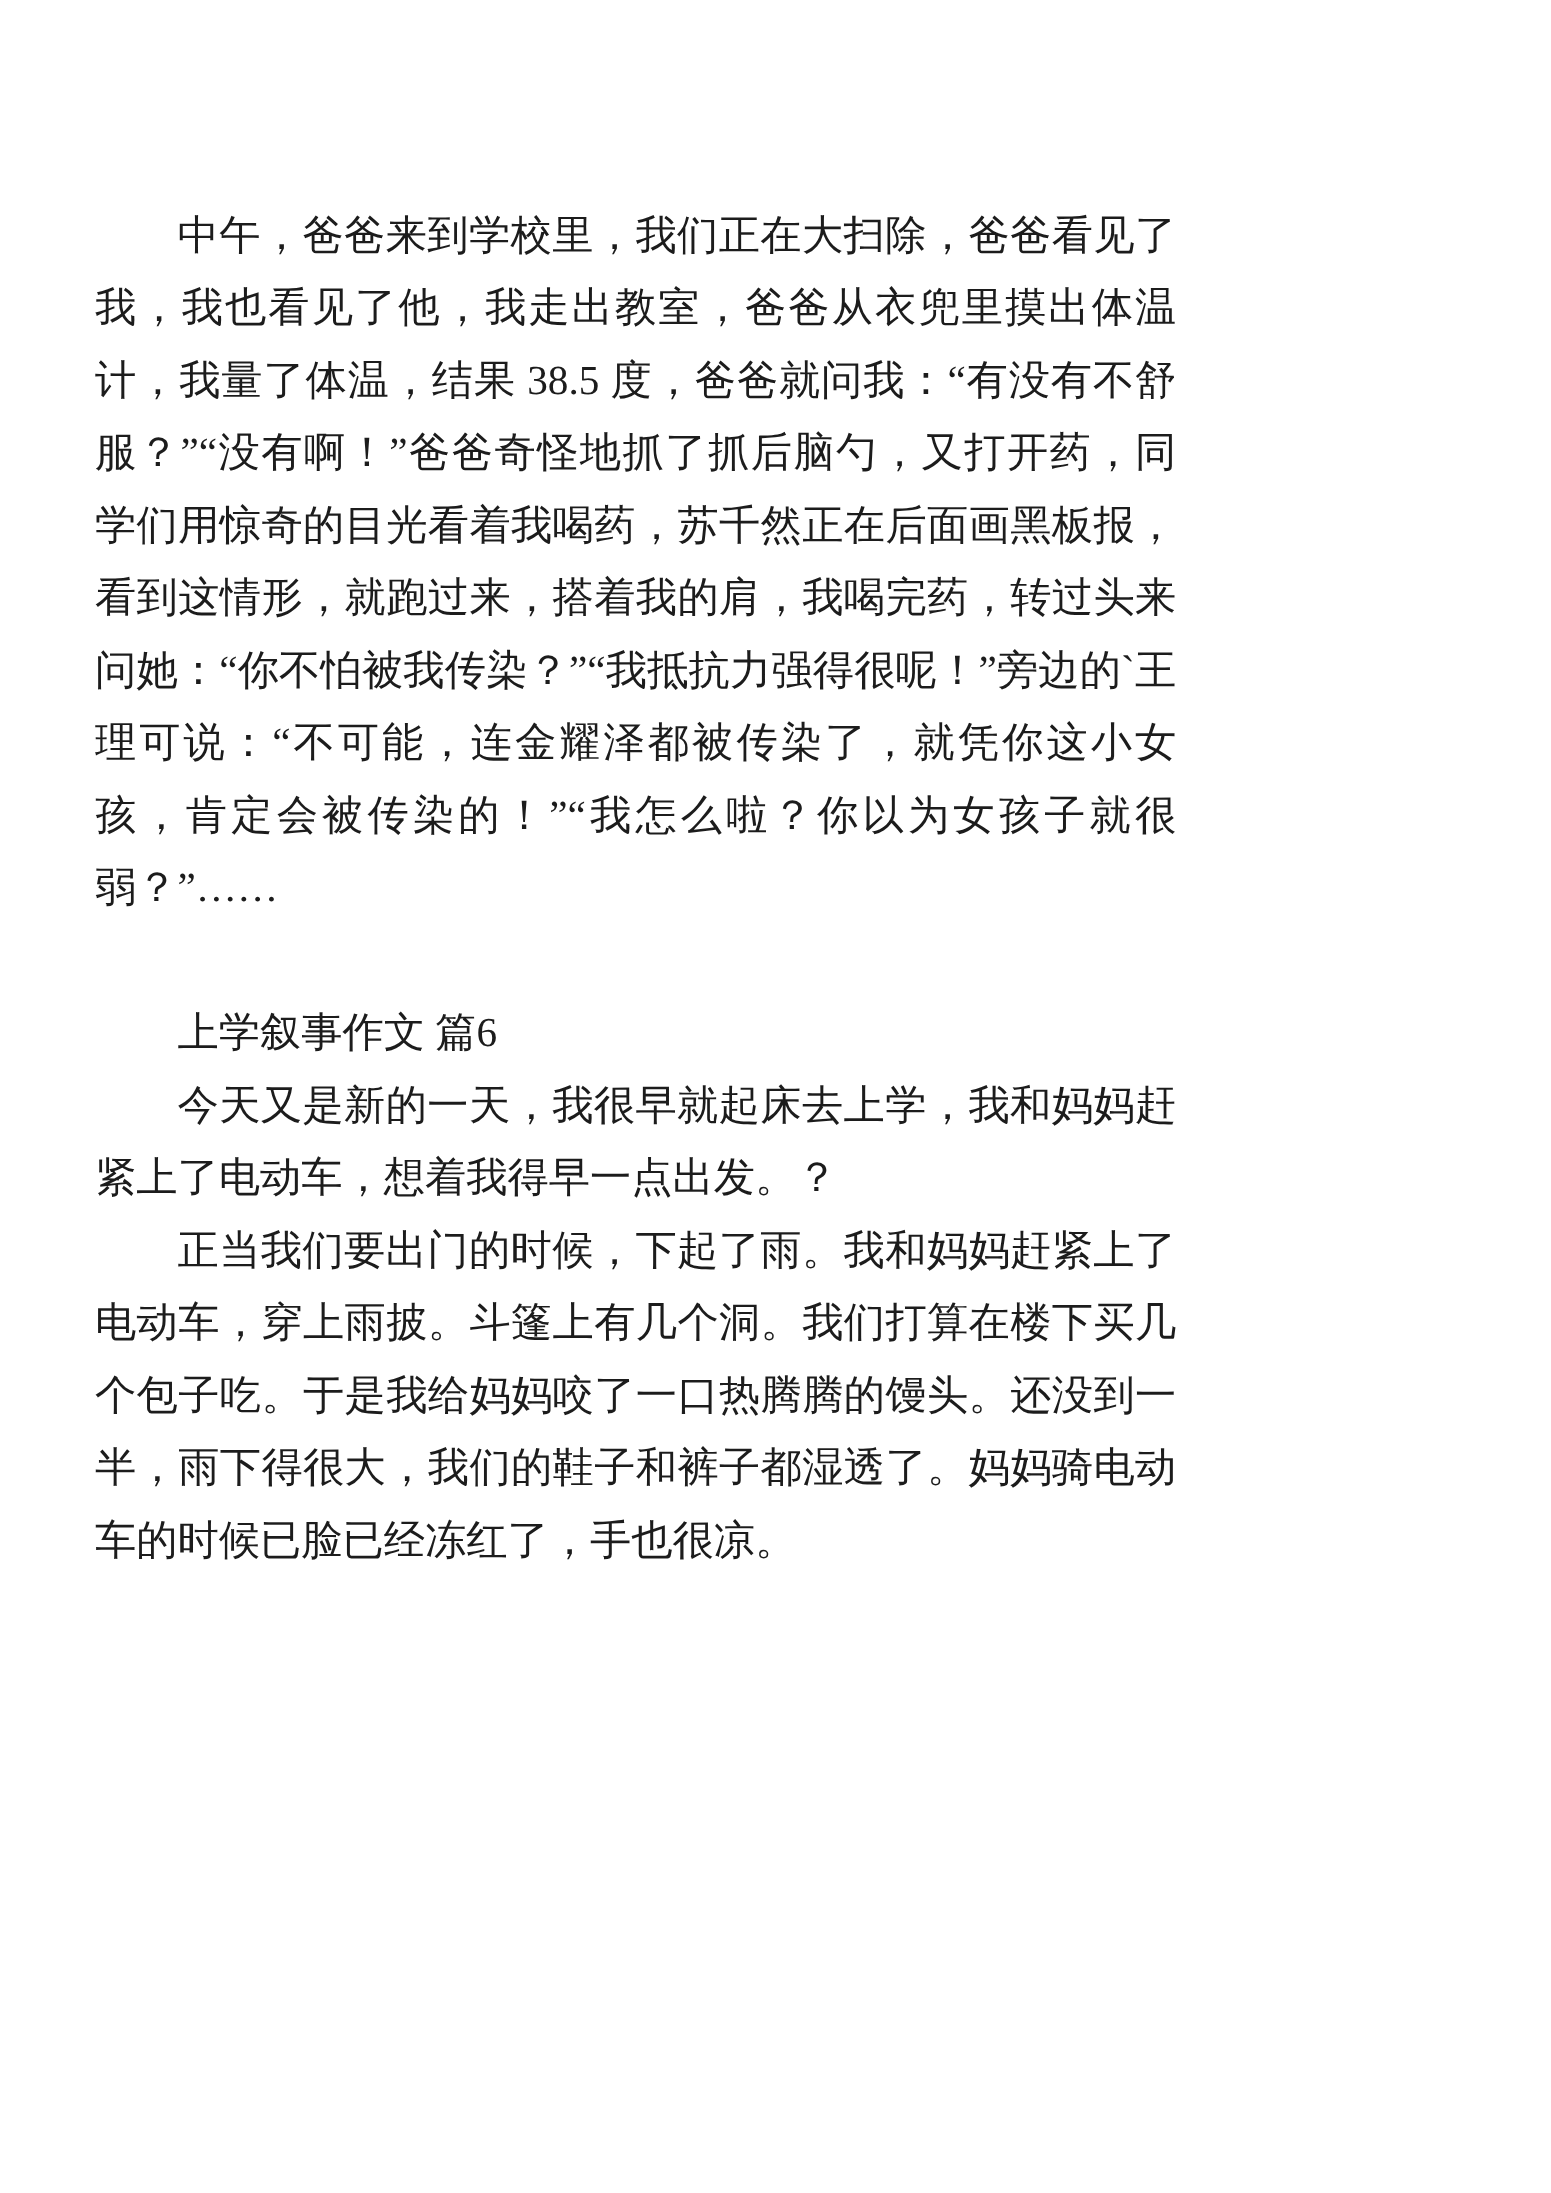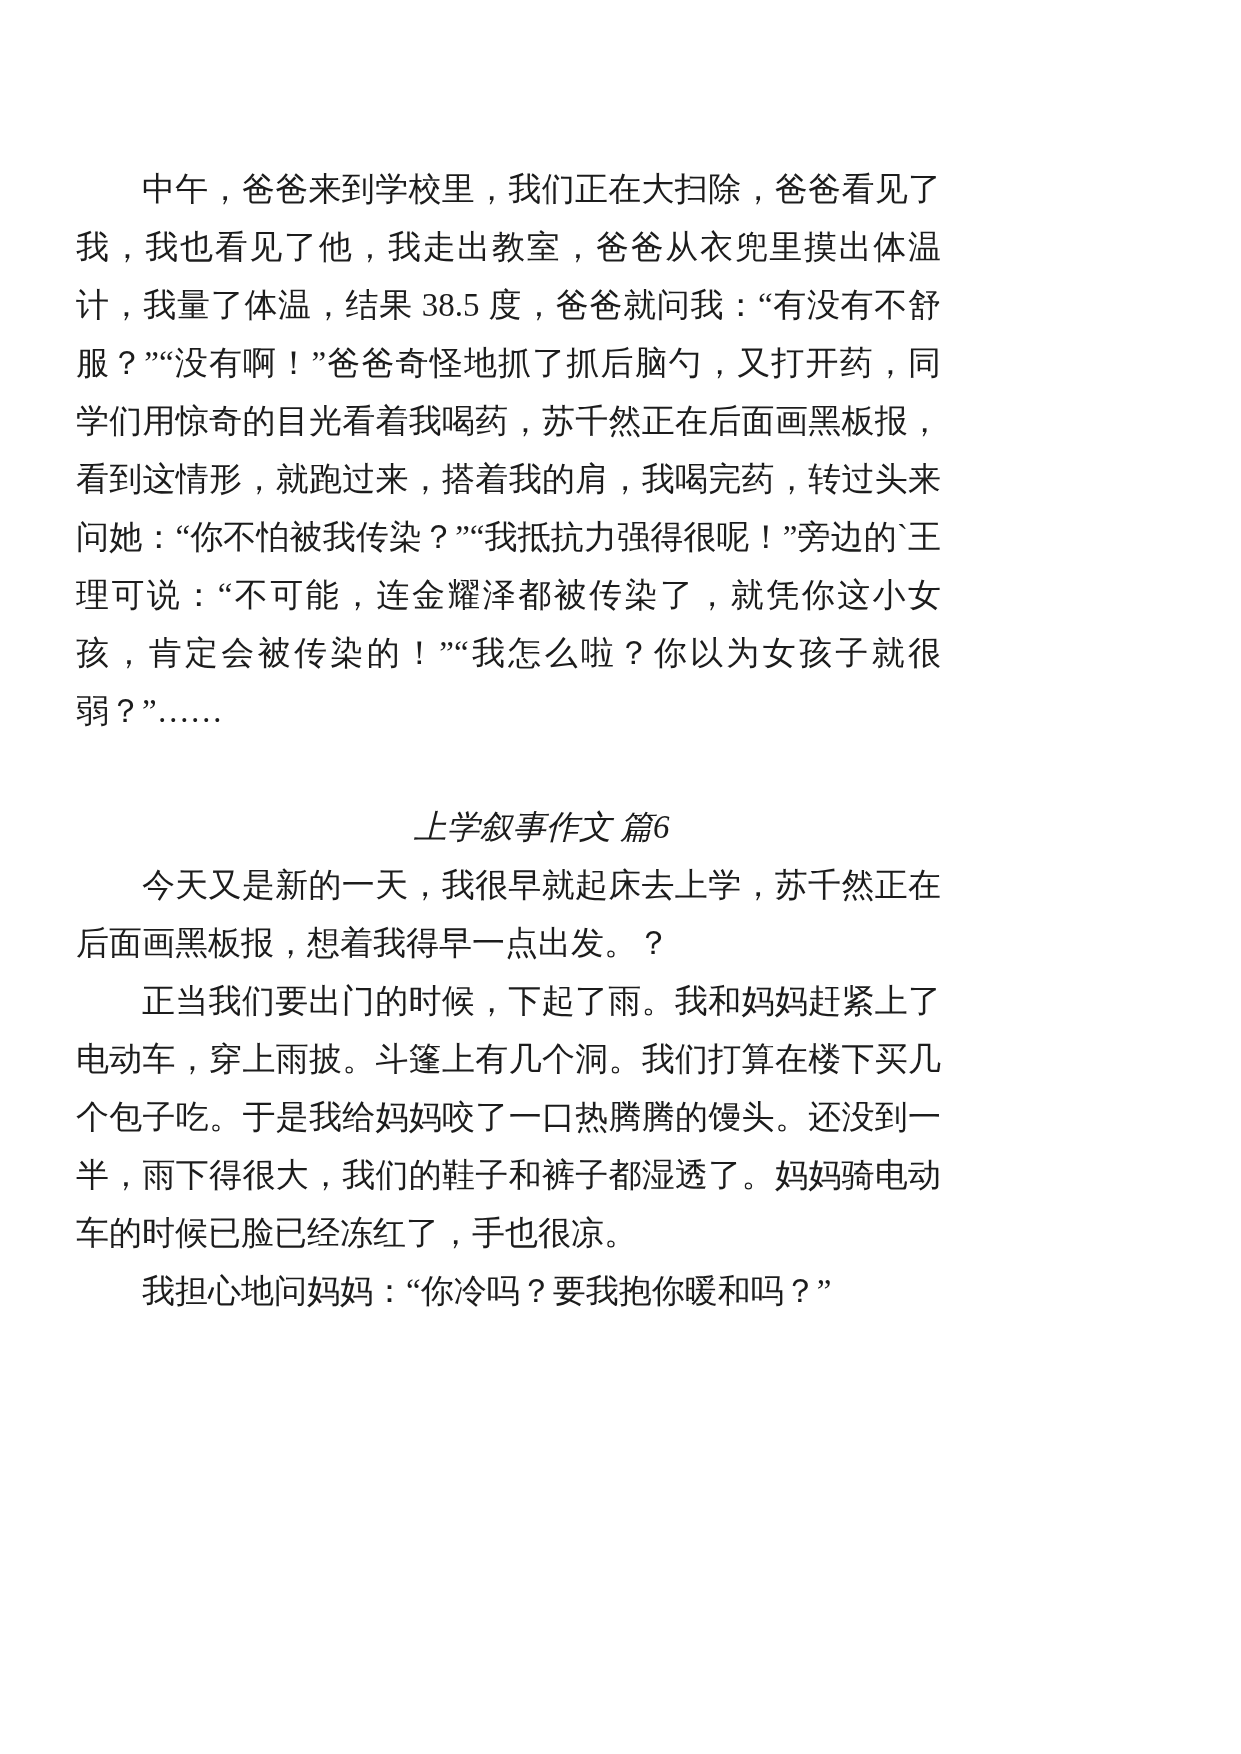--- a/index.html
+++ b/index.html
@@ -25,31 +25,29 @@
     font-size: 33px;
     line-height: 58px;
     font-weight: normal;
     color: #1c1c1c;
     text-align: justify;
     text-justify: inter-ideograph;
     text-indent: 66px;
     word-break: normal;
   }
   .para.heading {
-    text-align: center;
-    font-style: italic;
+    text-align: left;
   }
   .spacer-before {
     margin-top: 58px;
   }
 </style>
 </head>
 <body>
 
 <div class="page">
   <div class="doc" id="doc">
       <p class="para">中午，爸爸来到学校里，我们正在大扫除，爸爸看见了我，我也看见了他，我走出教室，爸爸从衣兜里摸出体温计，我量了体温，结果 38.5 度，爸爸就问我：“有没有不舒服？”“没有啊！”爸爸奇怪地抓了抓后脑勺，又打开药，同学们用惊奇的目光看着我喝药，苏千然正在后面画黑板报，看到这情形，就跑过来，搭着我的肩，我喝完药，转过头来问她：“你不怕被我传染？”“我抵抗力强得很呢！”旁边的`王理可说：“不可能，连金耀泽都被传染了，就凭你这小女孩，肯定会被传染的！”“我怎么啦？你以为女孩子就很弱？”……</p>
       <p class="para heading spacer-before">上学叙事作文 篇6</p>
-      <p class="para">今天又是新的一天，我很早就起床去上学，苏千然正在后面画黑板报，想着我得早一点出发。？</p>
+      <p class="para">今天又是新的一天，我很早就起床去上学，我和妈妈赶紧上了电动车，想着我得早一点出发。？</p>
       <p class="para">正当我们要出门的时候，下起了雨。我和妈妈赶紧上了电动车，穿上雨披。斗篷上有几个洞。我们打算在楼下买几个包子吃。于是我给妈妈咬了一口热腾腾的馒头。还没到一半，雨下得很大，我们的鞋子和裤子都湿透了。妈妈骑电动车的时候已脸已经冻红了，手也很凉。</p>
-      <p class="para">我担心地问妈妈：“你冷吗？要我抱你暖和吗？”</p>
     </div>
 </div>
 
 </body></html>

